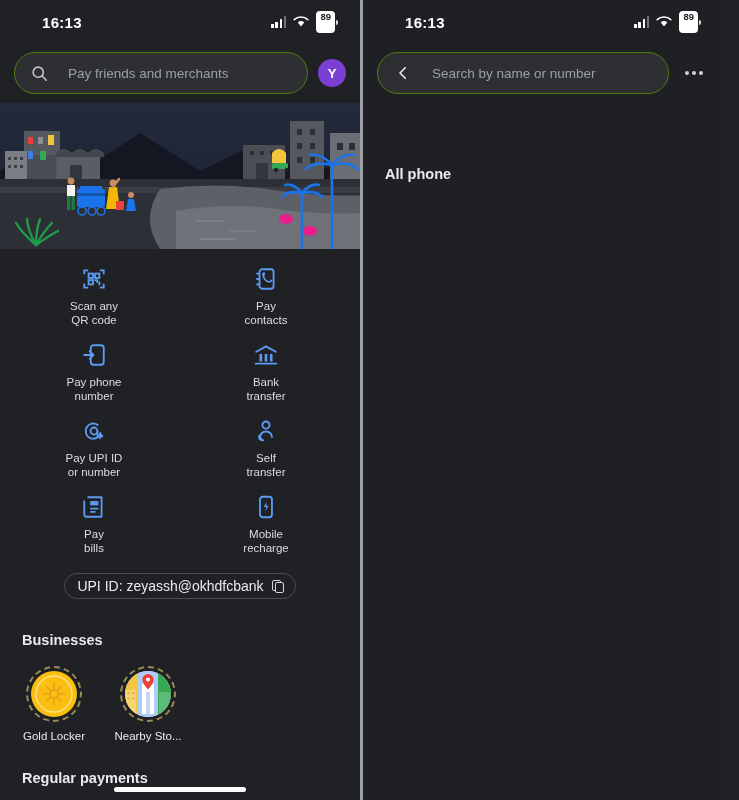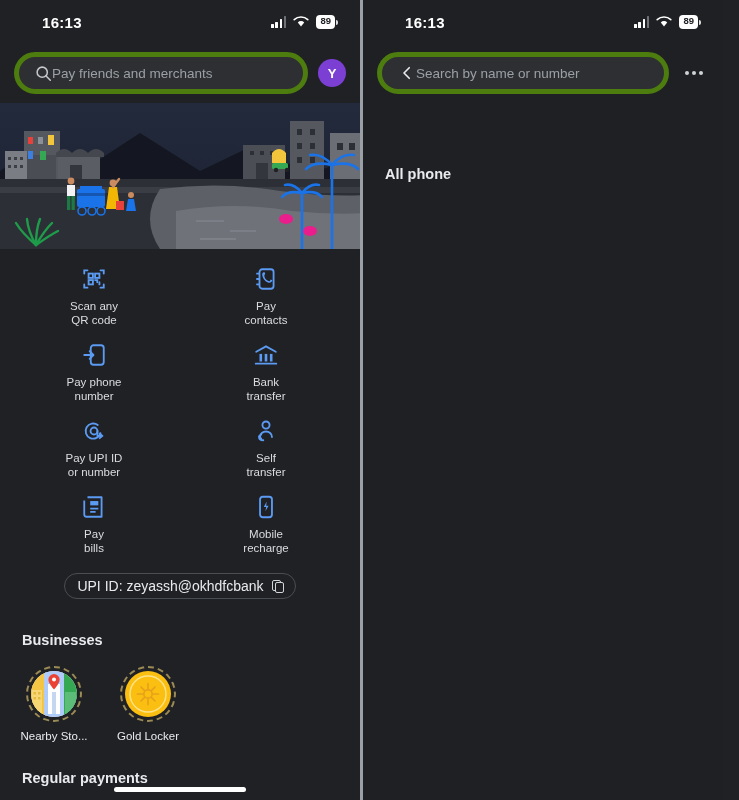--- a/index.html
+++ b/index.html
@@ -27,30 +27,30 @@
   .signal i { display: block; width: 2.7px; background: #ffffff; border-radius: .5px; }
   .signal i:nth-child(1){ height: 4px; }
   .signal i:nth-child(2){ height: 6.5px; }
   .signal i:nth-child(3){ height: 9px; }
   .signal i:nth-child(4){ height: 12px; background:#6f7378; }
   .battery {
     display: flex; align-items: center;
   }
   .batt-body {
     background:#ffffff; color:#202124; font-size:9.5px; font-weight:bold;
-    border-radius:4px; padding:1px 4px 3px; line-height:1;
+    border-radius:4px; padding:1px 4px 11px; line-height:1;
   }
   .batt-cap { width:2px; height:5px; background:#ffffff; border-radius:0 2px 2px 0; margin-left:1px; opacity:.85;}
 
   
   .searchrow { display: flex; align-items: center; padding: 0 14px; gap: 10px; margin-top: 8px; }
   .searchbar {
     flex: 1; height: 42px; border-radius: 22px;
-    background: #2e2f33; border: 5px solid #4d7c0f;
-    display: flex; align-items: center; gap: 0; padding: 0 16px;
+    background: #2e2f33; border: 1px solid #4d7c0f;
+    display: flex; align-items: center; gap: 20px; padding: 0 16px;
   }
   .searchbar .ph { color: #9aa0a6; font-size: 13.5px; }
   .avatar {
     width: 28px; height: 28px; border-radius: 50%;
     background: #7b3fd4; color: #fff; font-size: 13px; font-weight: bold;
     display: flex; align-items: center; justify-content: center; flex: 0 0 28px;
   }
   .kebab { display:flex; gap:3px; align-items:center; padding: 6px; flex:0 0 auto; }
   .kebab i { width:4px; height:4px; border-radius:50%; background:#cfd2d6; display:block; }
 
@@ -361,20 +361,34 @@
       <div class="chip">
         <span>UPI ID: zeyassh@okhdfcbank</span>
         <span class="copy-ic"></span>
       </div>
     </div>
 
 
     <div class="biz-sect">
       <div class="sect-title">Businesses</div>
       <div class="biz-row">
+        <div class="biz">
+          <span class="dashring">
+            <svg width="48" height="48" viewBox="0 0 48 48">
+              <circle cx="24" cy="24" r="23" fill="#fbbf11"></circle>
+              <circle cx="24" cy="24" r="18" fill="none" stroke="#fde38a" stroke-width="1.4"></circle>
+              <g fill="none" stroke="#e8a21a" stroke-width="1.7" stroke-linecap="round">
+                <circle cx="24" cy="24" r="4.2"></circle>
+                <path d="M24 13.5v5M24 29.5v5M13.5 24h5M29.5 24h5"></path>
+                <path d="M17 17l3.4 3.4M27.6 27.6L31 31M31 17l-3.4 3.4M20.4 27.6L17 31"></path>
+              </g>
+            </svg>
+          </span>
+          <span class="name">Gold Locker</span>
+        </div>
         <div class="biz">
           <span class="dashring">
             <svg width="48" height="48" viewBox="0 0 48 48">
               <clipPath id="cc">
                   <circle cx="24" cy="24" r="23"></circle>
                 </clipPath>
               <g clip-path="url(#cc)">
                 <rect width="48" height="48" fill="#f5f5f5"></rect>
                 <rect x="0" y="0" width="16" height="48" fill="#f4c542"></rect>
                 <rect x="32" y="0" width="16" height="48" fill="#34a853"></rect>
@@ -389,34 +403,20 @@
                     <rect x="8" y="27" width="2.5" height="2.5"></rect>
                   </g>
                 <rect x="35" y="22" width="11" height="22" fill="#5bbd77"></rect>
                 <path d="M24 4a5.6 5.6 0 0 0-5.6 5.6c0 4.2 5.6 10 5.6 10s5.6-5.8 5.6-10A5.6 5.6 0 0 0 24 4z" fill="#ea4335"></path>
                 <circle cx="24" cy="9.6" r="2" fill="#ffffff"></circle>
               </g>
             </svg>
           </span>
           <span class="name">Nearby Sto...</span>
         </div>
-        <div class="biz">
-          <span class="dashring">
-            <svg width="48" height="48" viewBox="0 0 48 48">
-              <circle cx="24" cy="24" r="23" fill="#fbbf11"></circle>
-              <circle cx="24" cy="24" r="18" fill="none" stroke="#fde38a" stroke-width="1.4"></circle>
-              <g fill="none" stroke="#e8a21a" stroke-width="1.7" stroke-linecap="round">
-                <circle cx="24" cy="24" r="4.2"></circle>
-                <path d="M24 13.5v5M24 29.5v5M13.5 24h5M29.5 24h5"></path>
-                <path d="M17 17l3.4 3.4M27.6 27.6L31 31M31 17l-3.4 3.4M20.4 27.6L17 31"></path>
-              </g>
-            </svg>
-          </span>
-          <span class="name">Gold Locker</span>
-        </div>
       </div>
     </div>
 
     <div class="regular">
       <div class="sect-title">Regular payments</div>
     </div>
 
     <div class="home-ind"></div>
   </div>
 

